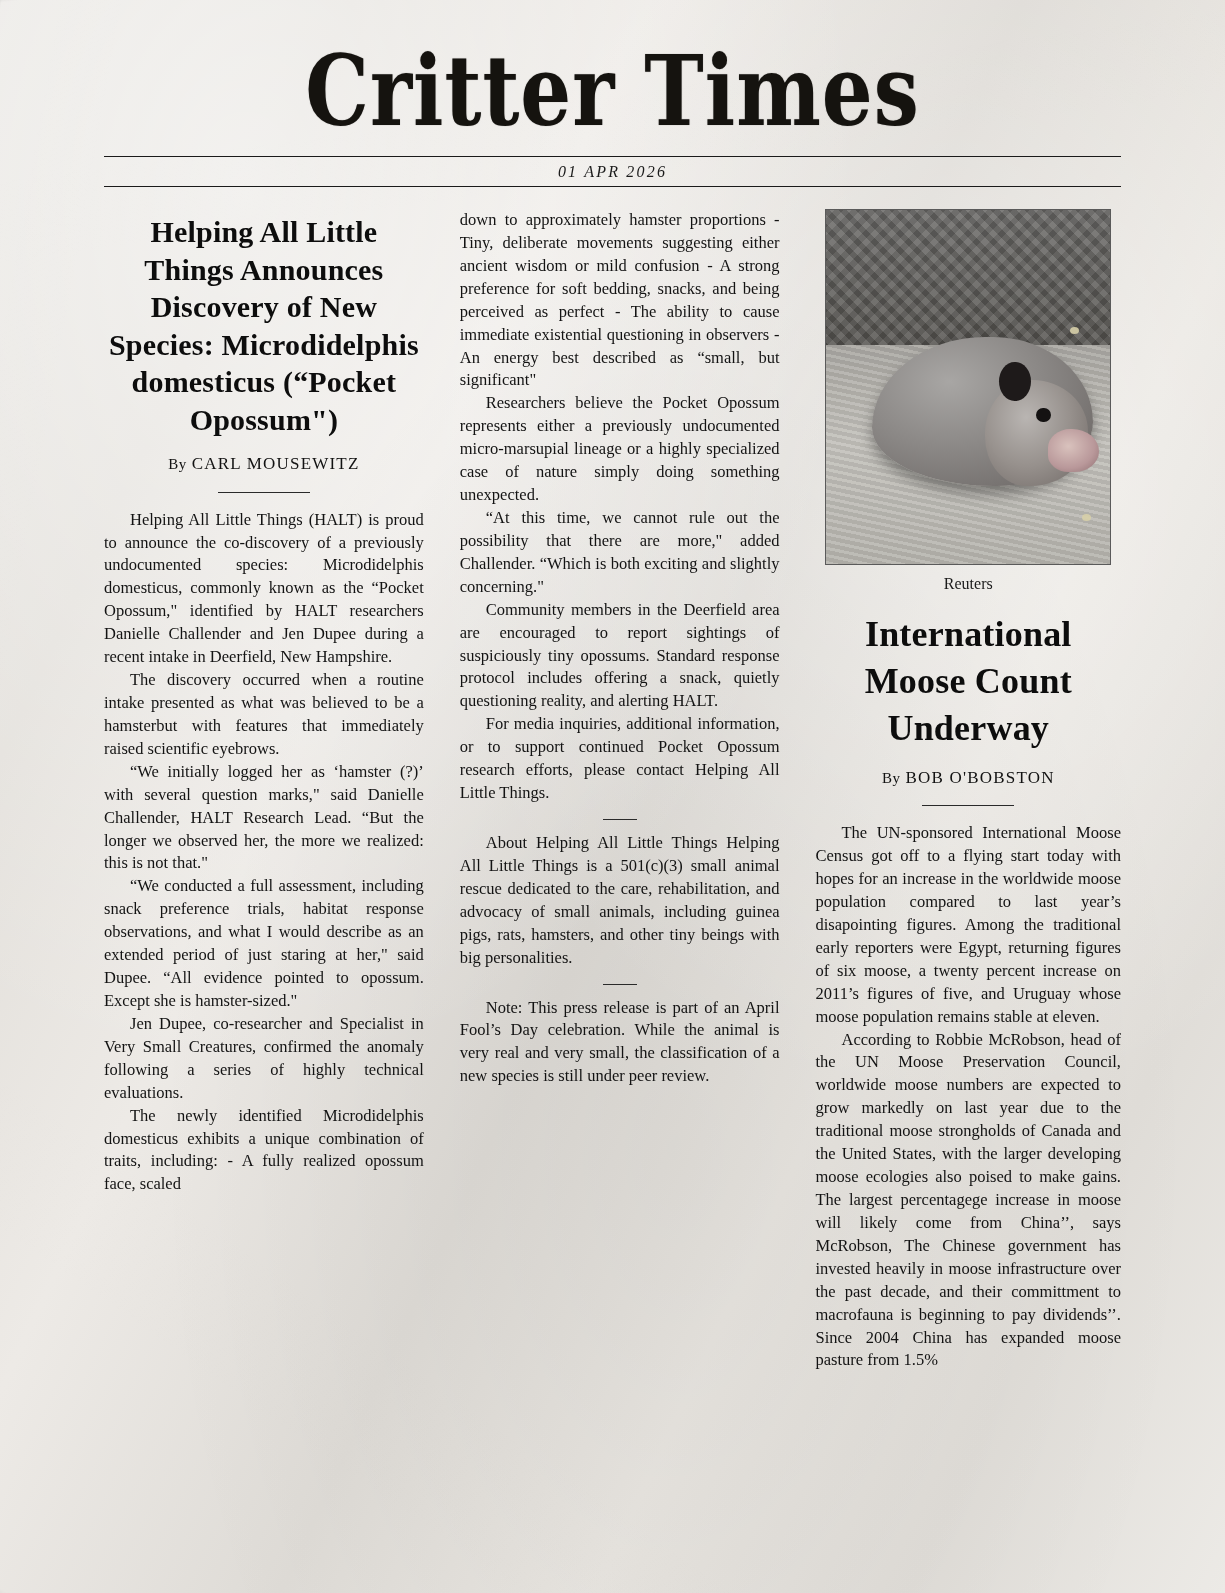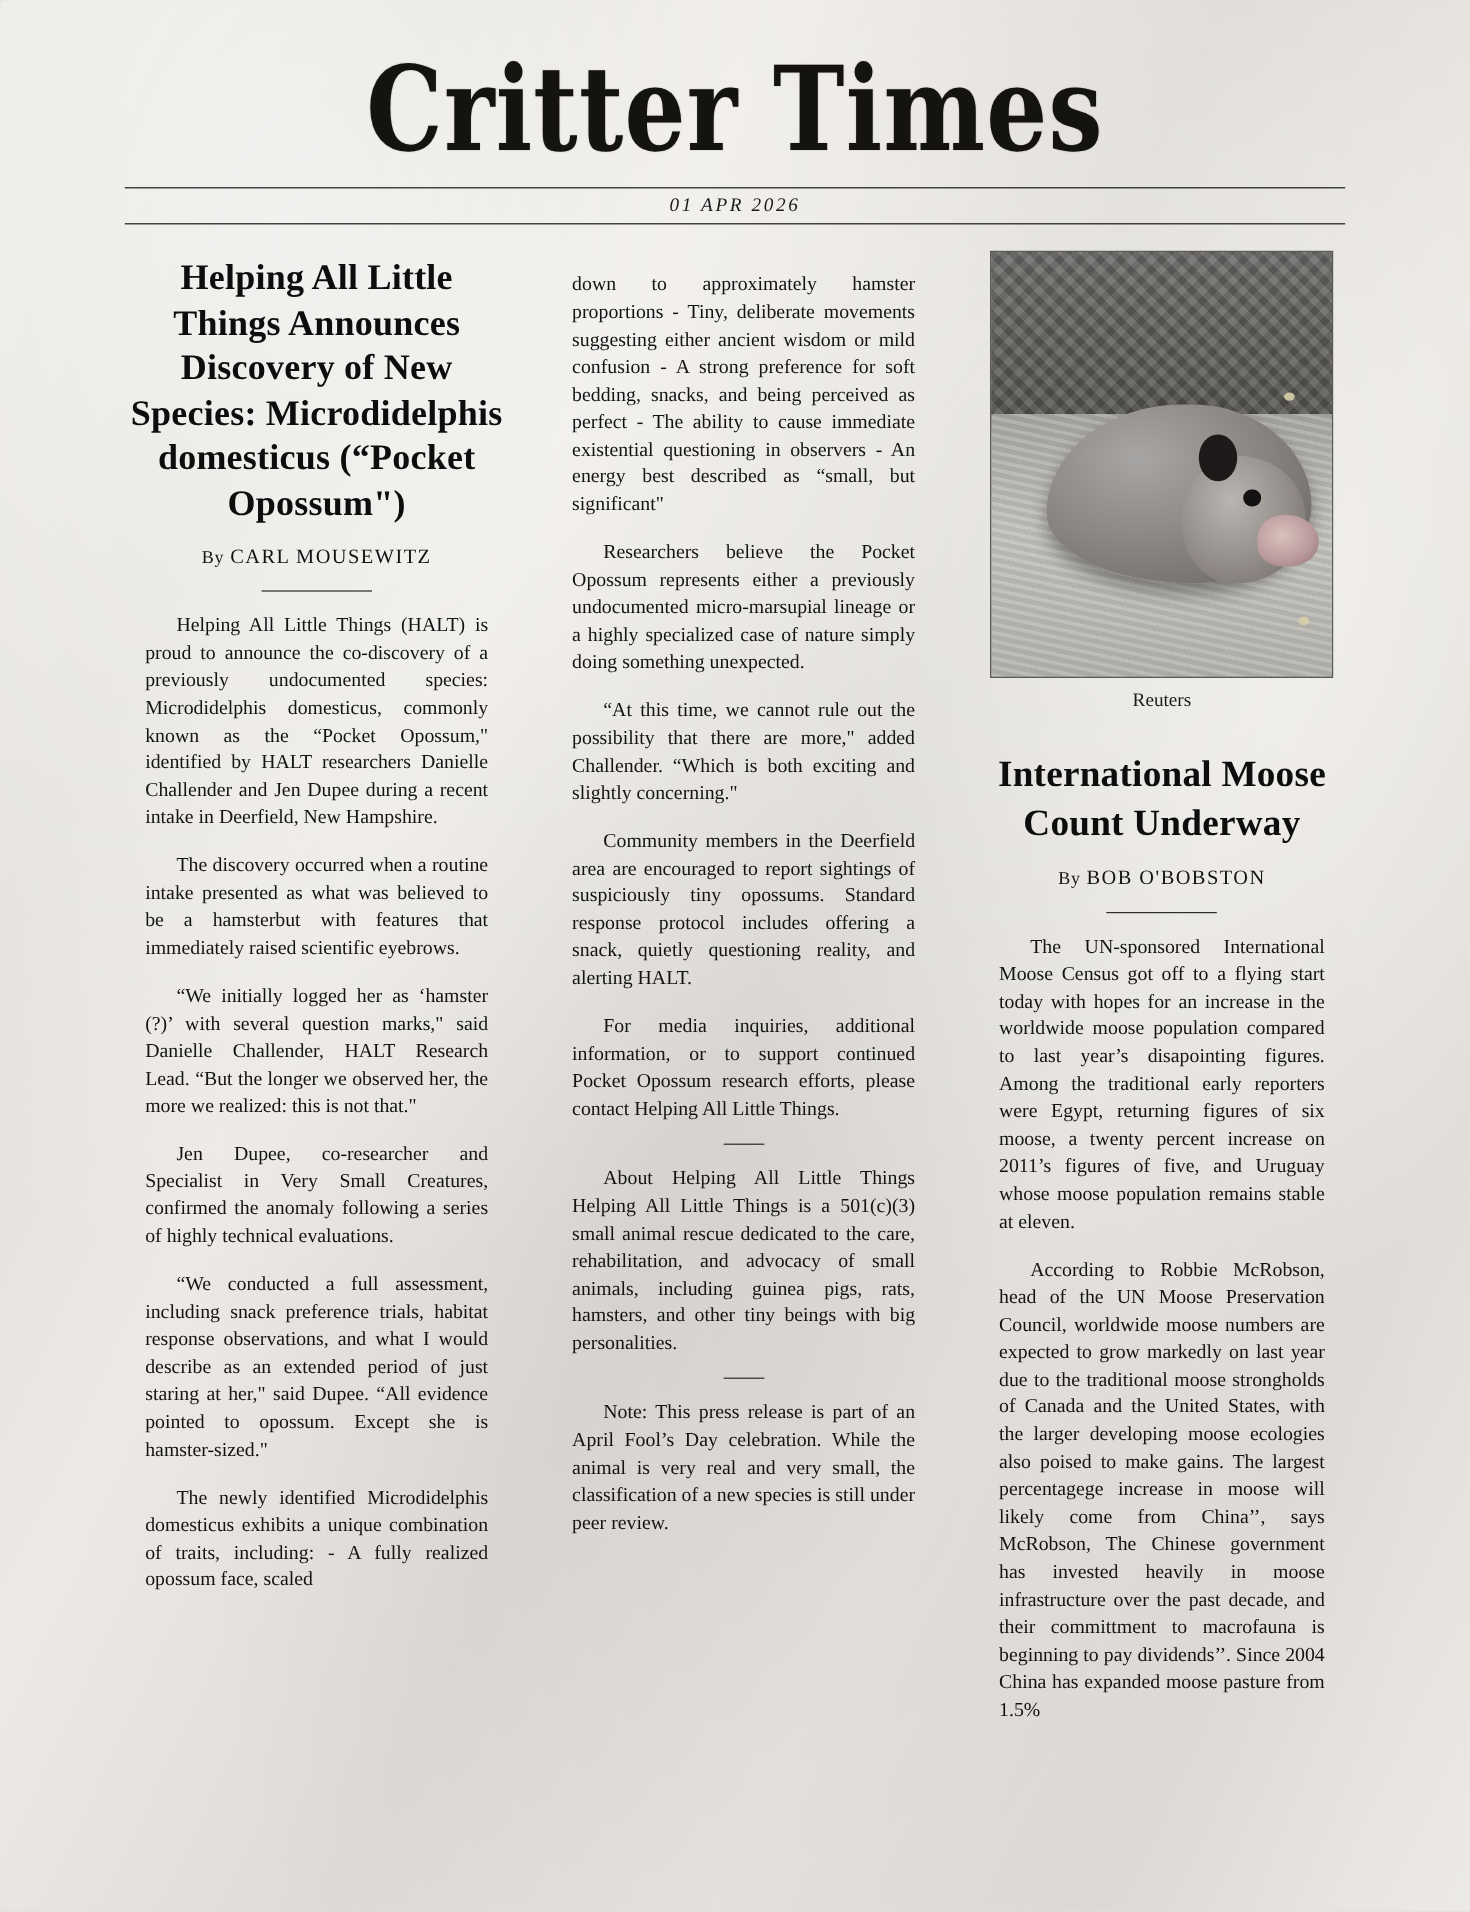--- a/index.html
+++ b/index.html
@@ -91,23 +91,23 @@
     text-align: center;
     font-size: 30px;
     line-height: 1.25;
     font-weight: 600;
     letter-spacing: 0.2px;
     color: #0d0d0d;
     margin: 4px 0 14px 0;
     font-family: "Liberation Serif", serif;
   }
   .headline-sm {
-    font-size: 31px;
+    font-size: 36px;
     line-height: 1.3;
-    margin-top: 30px;
+    margin-top: 16px;
   }
   .byline {
     text-align: center;
     font-size: 17px;
     letter-spacing: 0.6px;
     color: #121212;
     margin-bottom: 4px;
   }
   .byline .by { font-variant: normal; font-size: 15px; }
   .byline .name { letter-spacing: 1.2px; }
@@ -116,21 +116,21 @@
     height: 0;
     border-top: 1.3px solid #2a2a2a;
     margin: 16px auto 16px auto;
   }
   .sep-sm {
     width: 34px;
     border-top: 1.3px solid #2a2a2a;
     margin: 14px auto 12px auto;
   }
   p {
-    margin: 17px;
+    margin: 0;
     text-indent: 26px;
     hyphens: auto;
     -webkit-hyphens: auto;
   }
   p.first { text-indent: 26px; }
   p.noindent { text-indent: 0; }
   .photo-wrap {
     width: 100%;
     margin-bottom: 4px;
   }
@@ -243,22 +243,22 @@
     <div class="col col-1">
       <div class="headline">Helping All Little Things Announces Discovery of New Species: Microdidelphis domesticus (“Pocket Opossum")</div>
       <div class="byline">
         <span class="by">By</span>
         <span class="name">CARL MOUSEWITZ</span>
       </div>
       <div class="sep"></div>
       <p class="first">Helping All Little Things (HALT) is proud to announce the co-discovery of a previously undocumented species: Microdidelphis domesticus, commonly known as the “Pocket Opossum," identified by HALT researchers Danielle Challender and Jen Dupee during a recent intake in Deerfield, New Hampshire.</p>
       <p>The discovery occurred when a routine intake presented as what was believed to be a hamsterbut with features that immediately raised scientific eyebrows.</p>
       <p>“We initially logged her as ‘hamster (?)’ with several question marks," said Danielle Challender, HALT Research Lead. “But the longer we observed her, the more we realized: this is not that."</p>
+      <p>“We conducted a full assessment, including snack preference trials, habitat response observations, and what I would describe as an extended period of just staring at her," said Dupee. “All evidence pointed to opossum. Except she is hamster-sized."</p>
       <p>Jen Dupee, co-researcher and Specialist in Very Small Creatures, confirmed the anomaly following a series of highly technical evaluations.</p>
-      <p>“We conducted a full assessment, including snack preference trials, habitat response observations, and what I would describe as an extended period of just staring at her," said Dupee. “All evidence pointed to opossum. Except she is hamster-sized."</p>
       <p>The newly identified Microdidelphis domesticus exhibits a unique combination of traits, including: - A fully realized opossum face, scaled</p>
     </div>
 
     <div class="col col-2">
       <p class="noindent">down to approximately hamster proportions - Tiny, deliberate movements suggesting either ancient wisdom or mild confusion - A strong preference for soft bedding, snacks, and being perceived as perfect - The ability to cause immediate existential questioning in observers - An energy best described as “small, but significant"</p>
       <p>Researchers believe the Pocket Opossum represents either a previously undocumented micro-marsupial lineage or a highly specialized case of nature simply doing something unexpected.</p>
       <p>“At this time, we cannot rule out the possibility that there are more," added Challender. “Which is both exciting and slightly concerning."</p>
       <p>Community members in the Deerfield area are encouraged to report sightings of suspiciously tiny opossums. Standard response protocol includes offering a snack, quietly questioning reality, and alerting HALT.</p>
       <p>For media inquiries, additional information, or to support continued Pocket Opossum research efforts, please contact Helping All Little Things.</p>
       <div class="sep-sm"></div>

